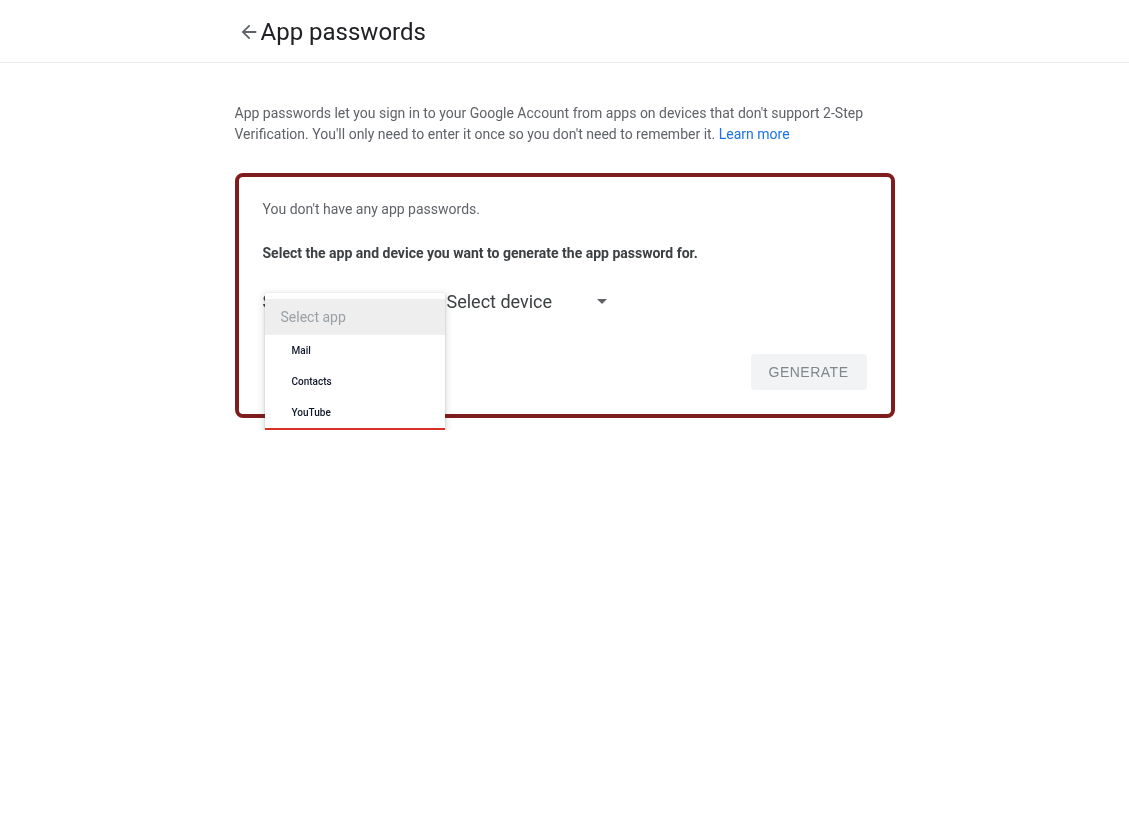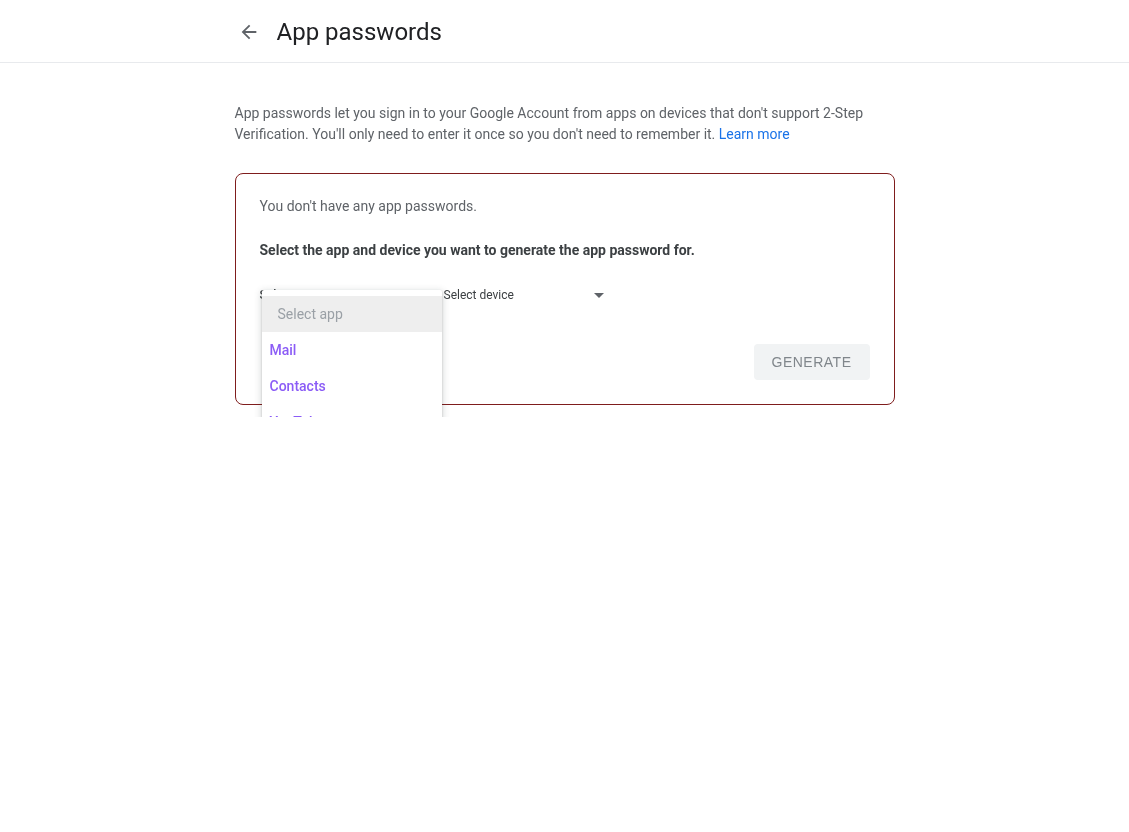--- a/index.html
+++ b/index.html
@@ -14,21 +14,20 @@
     }
     .header {
       border-bottom: 1px solid #e8eaed;
       padding: 18px 0 16px 0;
     }
     .header-inner {
       max-width: 660px;
       margin: 0 auto;
       display: flex;
       align-items: center;
-      gap: 16px;
     }
     .back-arrow {
       width: 24px;
       height: 24px;
       cursor: pointer;
       display: inline-flex;
       align-items: center;
       justify-content: center;
       color: #5f6368;
       margin-left: 2px;
@@ -48,21 +47,21 @@
       font-size: 14px;
       color: #5f6368;
       line-height: 1.5;
       margin-bottom: 28px;
     }
     .learn-more {
       color: #1a73e8;
       text-decoration: none;
     }
     .card {
-      border: 1px solid #7f1d1d;
+      border: 4px solid #7f1d1d;
       border-radius: 8px;
       padding: 24px;
       position: relative;
     }
     .empty-msg {
       font-size: 14px;
       color: #5f6368;
       margin-bottom: 28px;
     }
     .instruct {
@@ -76,21 +75,21 @@
       align-items: center;
       gap: 24px;
     }
     .select-trigger {
       display: flex;
       align-items: center;
       justify-content: space-between;
       min-width: 160px;
       padding: 6px 0;
       cursor: pointer;
-      font-size: 12px;
+      font-size: 18px;
       color: #3c4043;
       font-weight: 500;
     }
     .select-trigger.device {
       color: #3c4043;
       font-weight: 400;
     }
     .caret-icon {
       width: 0;
       height: 0;
@@ -125,23 +124,23 @@
       z-index: 10;
       padding: 6px 0;
     }
     .dropdown-header {
       padding: 10px 16px;
       font-size: 14px;
       color: #9aa0a6;
       background: #eeeeee;
     }
     .dropdown-item {
-      padding: 10px 8px;
-      font-size: 14px;
-      color: #8b5cf6;
+      padding: 10px 27px;
+      font-size: 10px;
+      color: #0f172a;
       font-weight: 500;
       cursor: pointer;
     }
     .dropdown-item.highlighted {
       background: #eeeeee;
     }
     .dropdown-item.outlined {
       border: 2px solid #d93025;
     }
     .custom-suffix {

